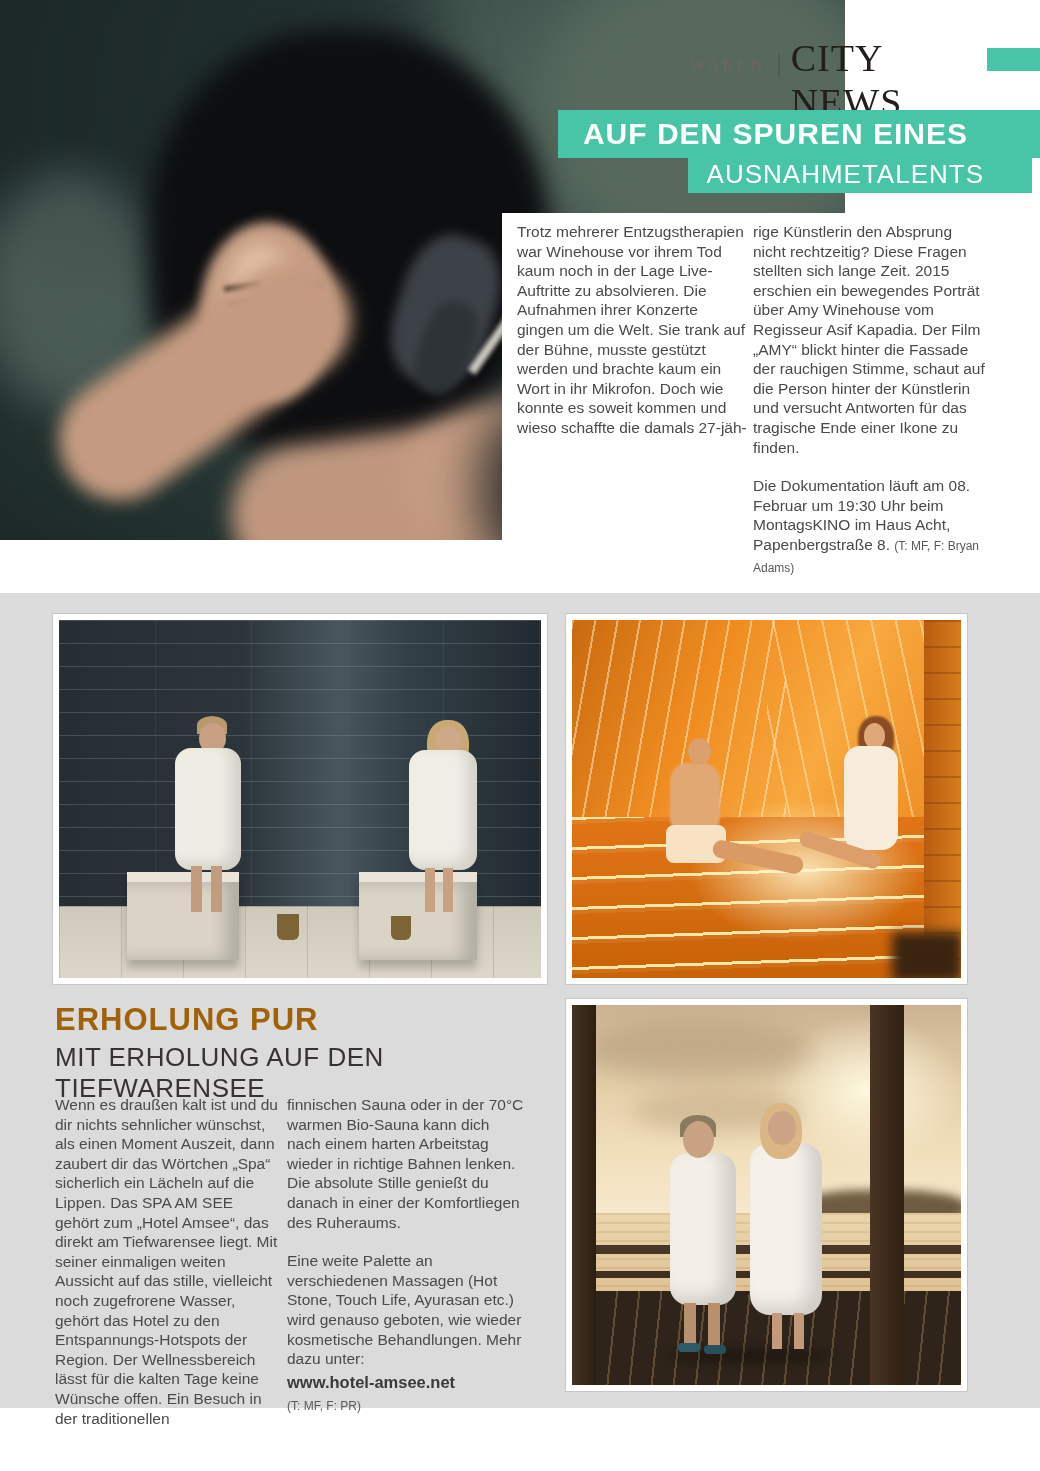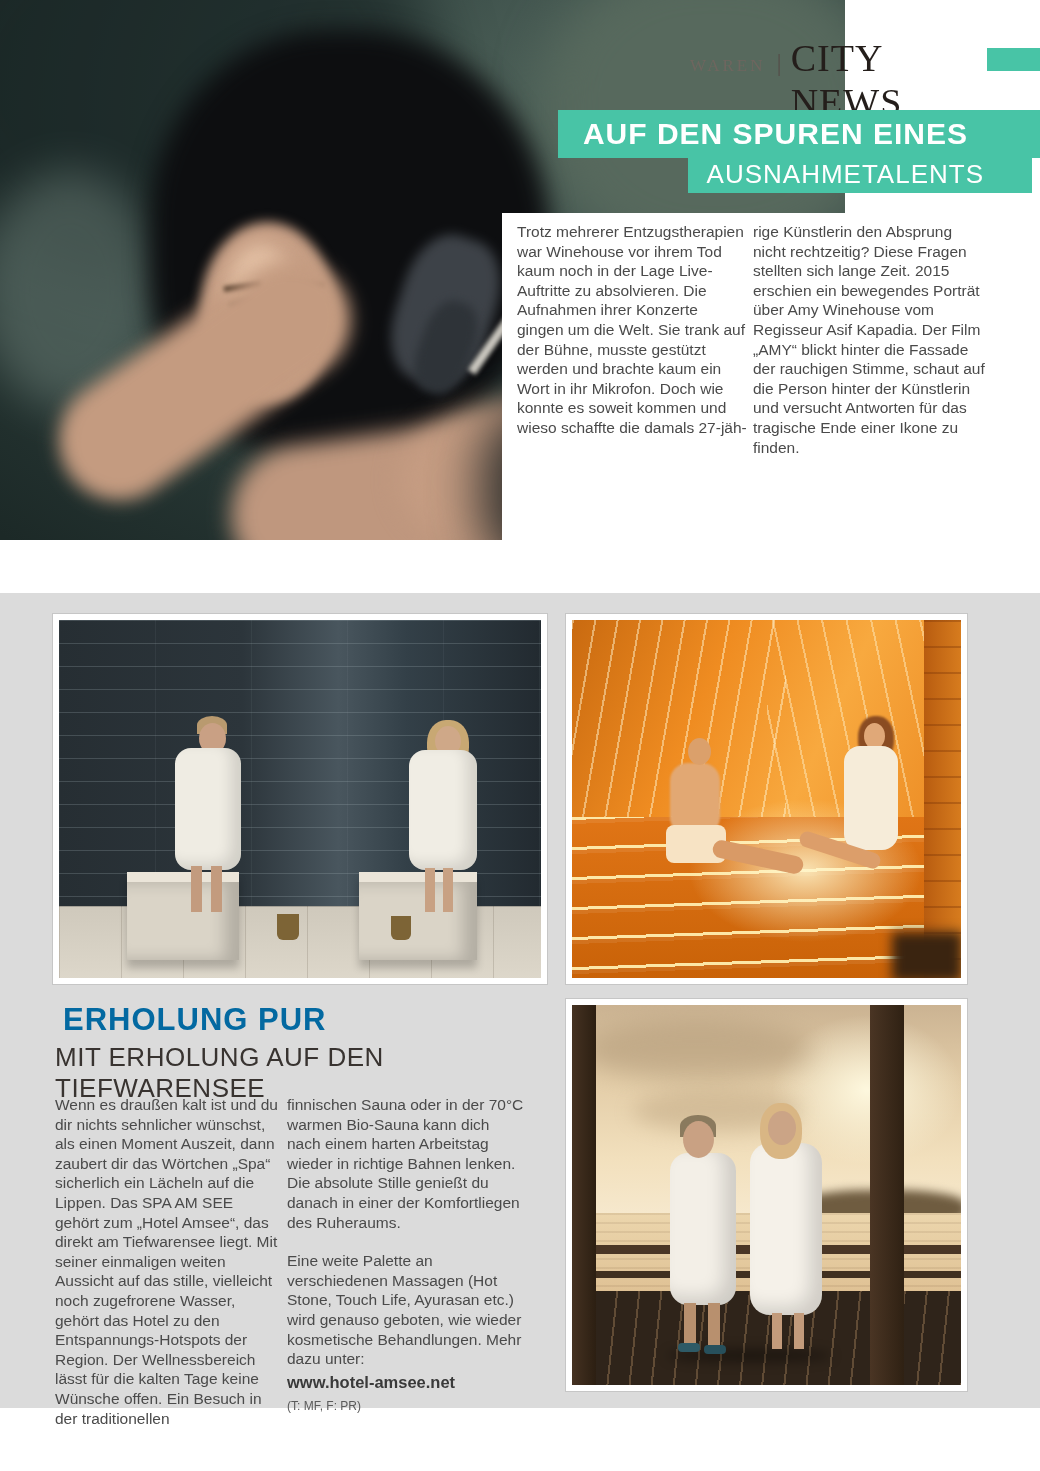--- a/index.html
+++ b/index.html
@@ -142,21 +142,21 @@
   .lk-m-shoe2{left:132px;top:340px;width:22px;height:9px;background:#27505c;border-radius:4px;}
   .lk-w-hair{left:188px;top:98px;width:42px;height:56px;background:#d9b684;border-radius:45%;}
   .lk-w-head{left:196px;top:106px;width:28px;height:34px;background:#cba486;border-radius:50%;}
   .lk-w-robe{left:178px;top:138px;width:72px;height:172px;background:#f5f1e9;border-radius:20px;box-shadow:inset -12px -8px 18px rgba(0,0,0,.15);}
   .lk-w-leg1{left:200px;top:308px;width:10px;height:36px;background:#c39b7b;}
   .lk-w-leg2{left:222px;top:308px;width:10px;height:36px;background:#c39b7b;}
   .lk-shadow{left:95px;top:344px;width:165px;height:13px;background:rgba(0,0,0,.38);border-radius:50%;filter:blur(6px);}
 
   
   .h2wrap{left:55px;top:1002px;width:520px;}
-  .h2wrap .t{font-size:31px;font-weight:bold;letter-spacing:1px;color:#0369a1;margin-left:8px;}
+  .h2wrap .t{font-size:31px;font-weight:bold;letter-spacing:1px;color:#a16207;}
   .h2wrap .st{font-size:26px;font-weight:400;letter-spacing:.5px;color:#383330;margin-top:4px;}
   .footer{left:0;top:1424px;width:970px;text-align:right;}
   .footer .brand{font-size:17px;font-weight:bold;color:#2c2824;letter-spacing:.5px;}
   .footer .pn{font-size:17px;color:#4c4c4c;margin-left:7px;}
 </style>
 </head>
 <body>
 
 <div id="page">
 
@@ -192,20 +192,21 @@
   </div>
 
   <div class="abs ban1">AUF DEN SPUREN EINES</div>
   <div class="abs ban2">AUSNAHMETALENTS</div>
 
   <div class="abs col a1c1">
     <p>Trotz mehrerer Entzugstherapien war Winehouse vor ihrem Tod kaum noch in der Lage Live-Auftritte zu absolvieren. Die Aufnahmen ihrer Konzerte gingen um die Welt. Sie trank auf der Bühne, musste gestützt werden und brachte kaum ein Wort in ihr Mikrofon. Doch wie konnte es soweit kommen und wieso schaffte die damals 27-jäh-</p>
   </div>
   <div class="abs col a1c2">
     <p>rige Künstlerin den Absprung nicht rechtzeitig? Diese Fragen stellten sich lange Zeit. 2015 erschien ein bewegendes Porträt über Amy Winehouse vom Regisseur Asif Kapadia. Der Film „AMY“ blickt hinter die Fassade der rauchigen Stimme, schaut auf die Person hinter der Künstlerin und versucht Antworten für das tragische Ende einer Ikone zu finden.</p>
+    <p><span>Die Dokumentation läuft am 08. Februar um 19:30 Uhr beim MontagsKINO im Haus Acht, Papenbergstraße 8. </span><span class="credit">(T: MF, F: Bryan Adams)</span></p>
   </div>
 
   <div class="abs gray"></div>
 
   <div class="abs frame frA">
     <div class="ph">
       <div class="s ds-wall"></div>
       <div class="s ds-floor"></div>
       <div class="s ds-cube1"></div>
       <div class="s ds-cube2"></div>

